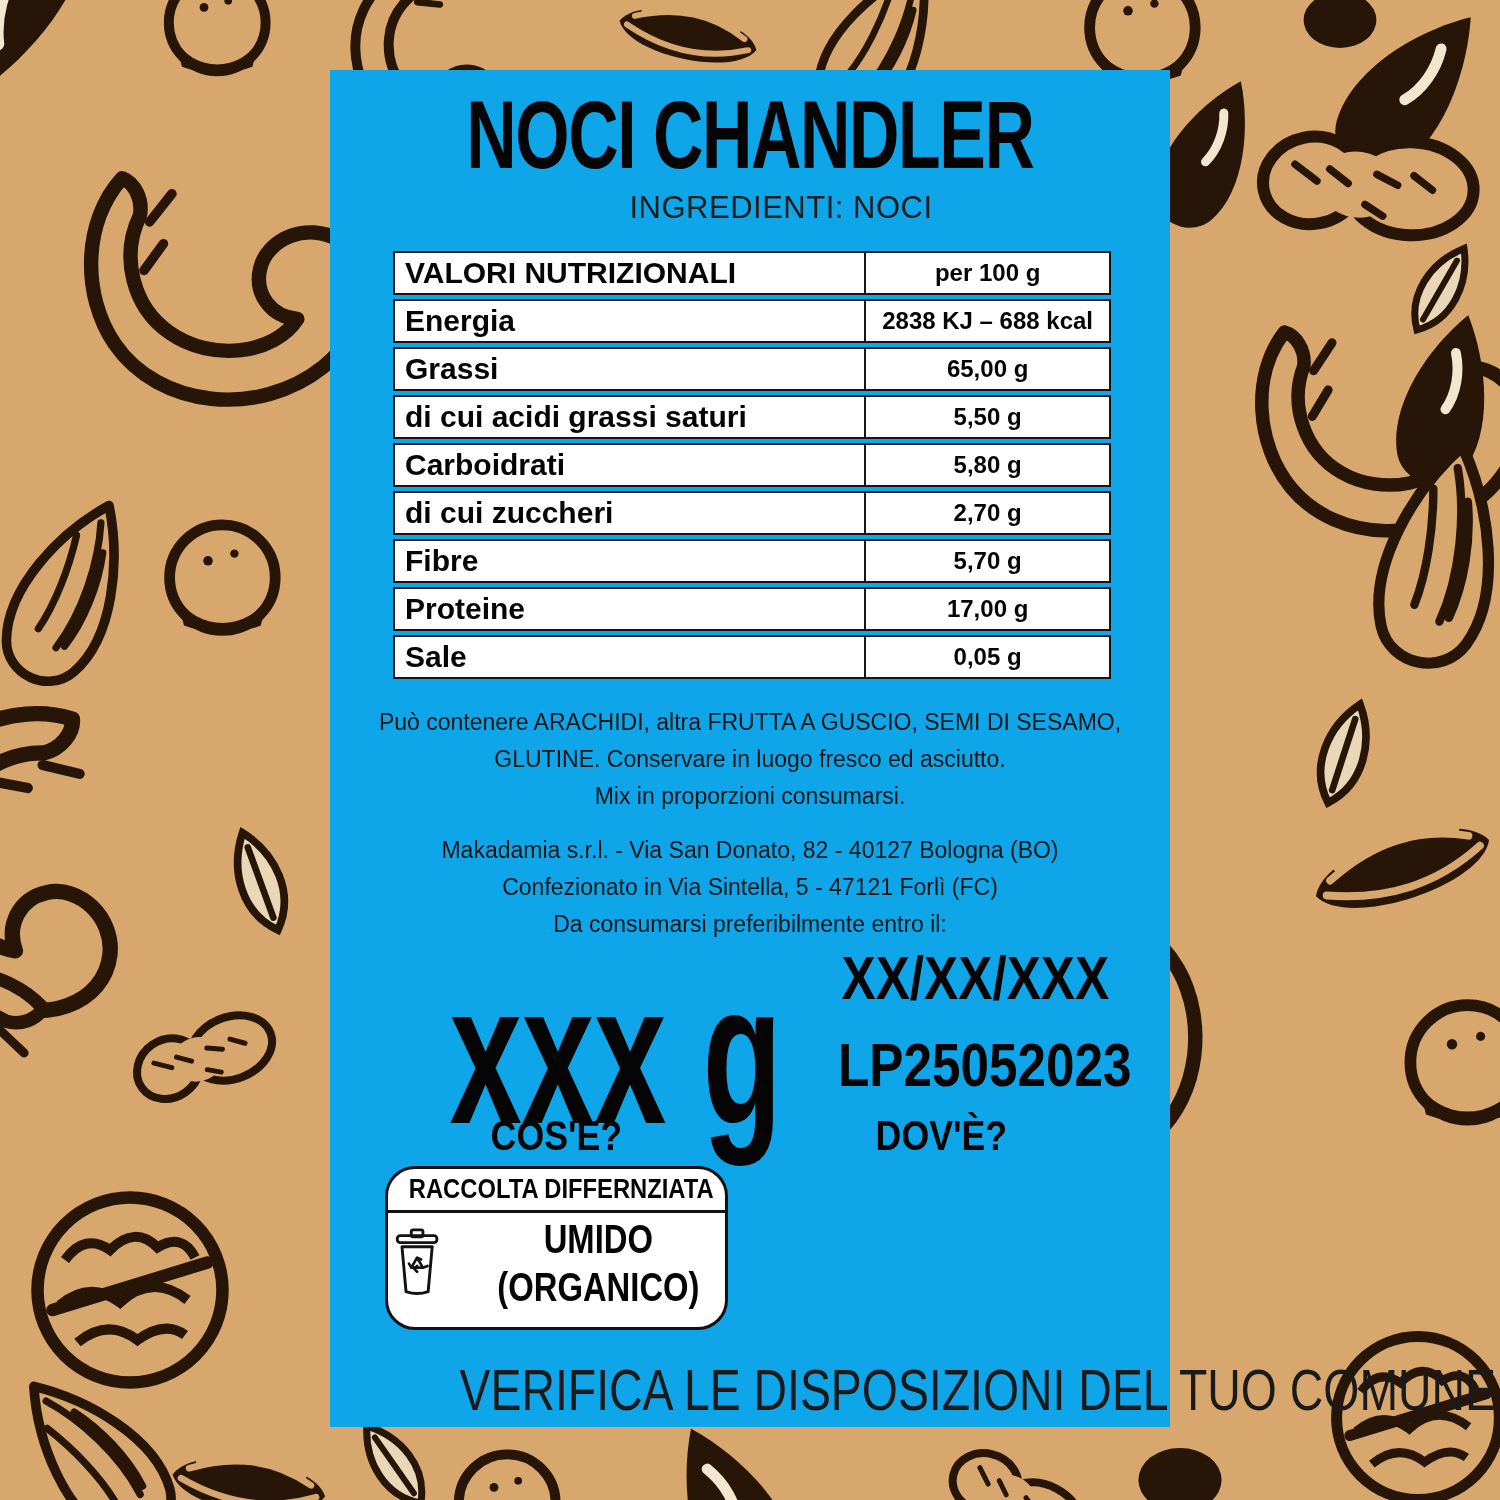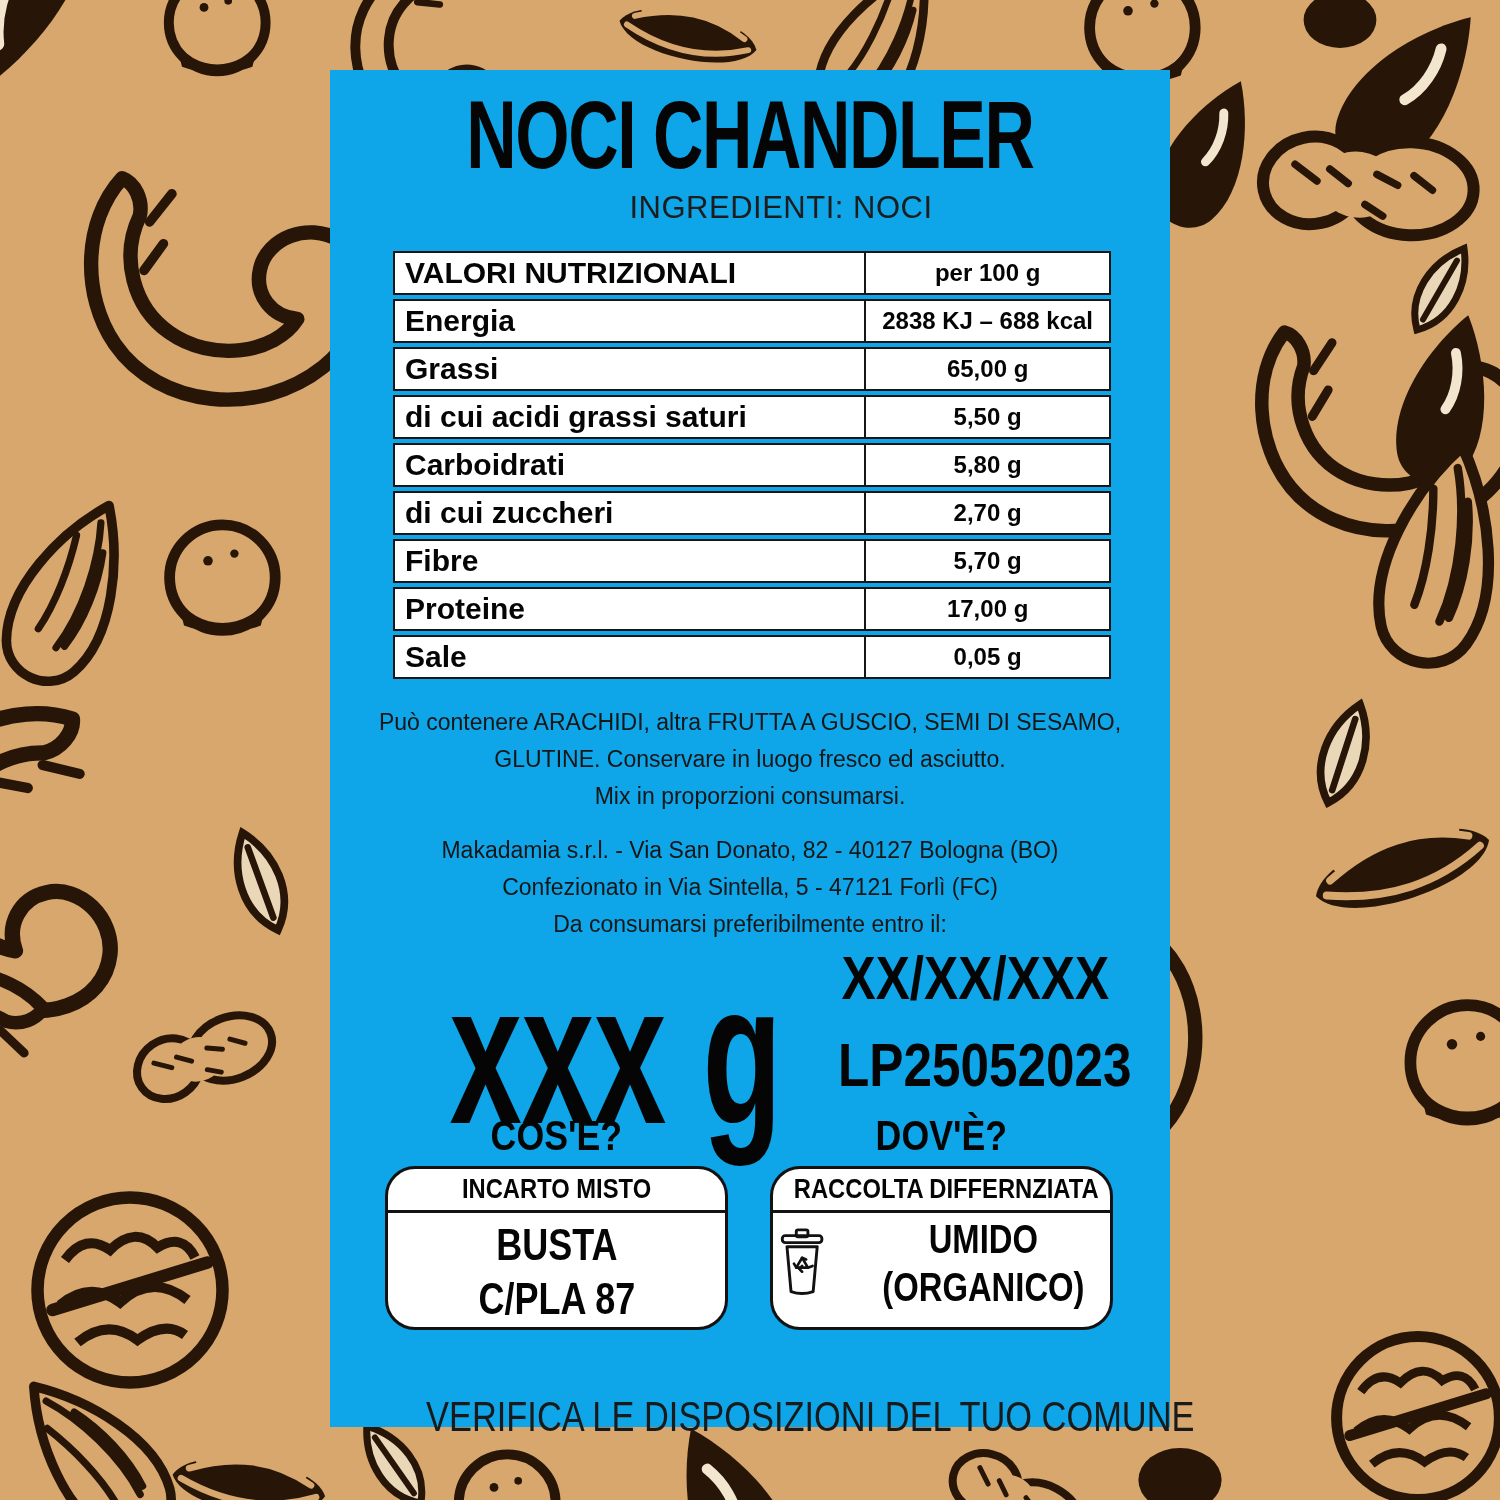--- a/index.html
+++ b/index.html
@@ -80,21 +80,21 @@
   .dbox-body{text-align:center;padding-top:5px;font-size:45px;font-weight:700;line-height:54px;}
   .dbox-body .cx{transform:scaleX(.8);}
   .dbox-body.with-icon{
     display:flex;align-items:center;justify-content:center;gap:26px;
     padding-top:2px;font-size:41px;line-height:48px;
   }
   .bin-svg{display:block;}
 
   .verify{
     position:absolute;top:1286px;left:0;width:100%;text-align:center;
-    font-size:43px;font-weight:400;color:#1a1a1a;margin-top:36px;
+    font-size:58px;font-weight:400;color:#1a1a1a;
   }
   .verify .cx{transform:scaleX(.8);}
 </style>
 </head>
 <body>
 
 <div class="canvas">
 
   <svg class="bg-svg" viewBox="0 0 1500 1500" aria-hidden="true">
     <defs>
@@ -261,29 +261,20 @@
       <div>
         <span class="cx">COS'E?</span>
       </div>
       <div>
         <span class="cx">DOV'È?</span>
       </div>
     </div>
 
     <div class="boxes-row">
 
-      <div class="dbox">
-        <div class="dbox-head">
-          <span class="cx">INCARTO MISTO</span>
-        </div>
-        <div class="dbox-body">
-          <div><span class="cx">BUSTA</span></div>
-          <div><span class="cx">C/PLA 87</span></div>
-        </div>
-      </div>
 
       <div class="dbox">
         <div class="dbox-head">
           <span class="cx">RACCOLTA DIFFERNZIATA</span>
         </div>
         <div class="dbox-body with-icon">
           <svg class="bin-svg" width="76" height="96" viewBox="0 0 100 122" aria-hidden="true">
             <rect x="40" y="4" width="20" height="12" rx="3" fill="none" stroke="#121212" stroke-width="5"></rect>
             <rect x="16" y="14" width="68" height="12" rx="5" fill="none" stroke="#121212" stroke-width="5"></rect>
             <path d="M24,33 L76,33 L69,110 Q50,117 31,110 Z" fill="none" stroke="#121212" stroke-width="5" stroke-linejoin="round"></path>

